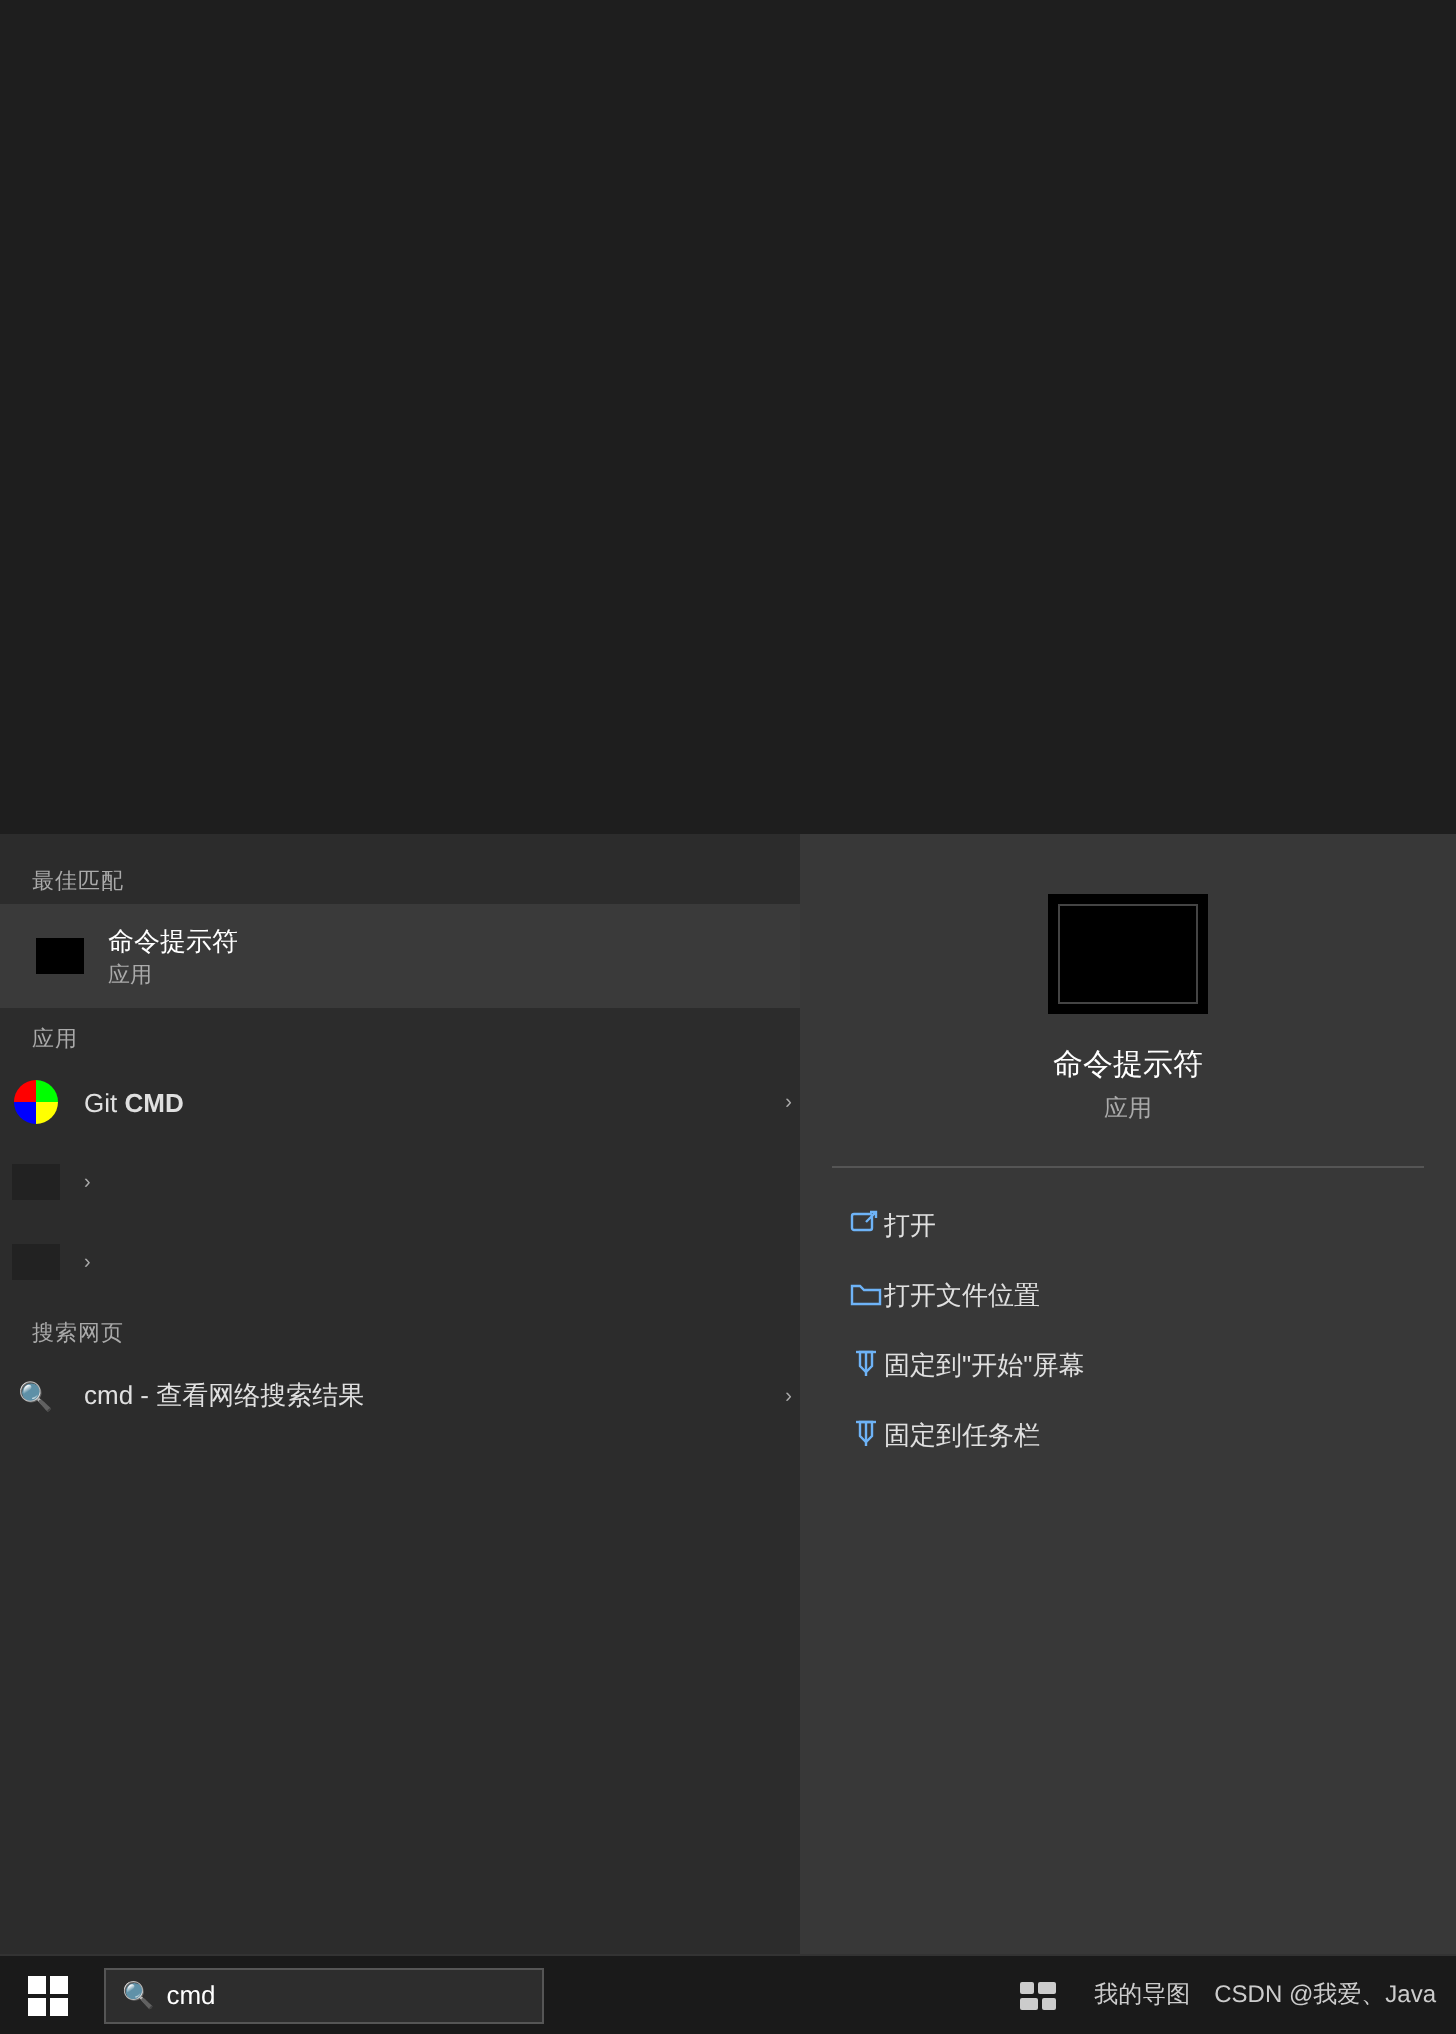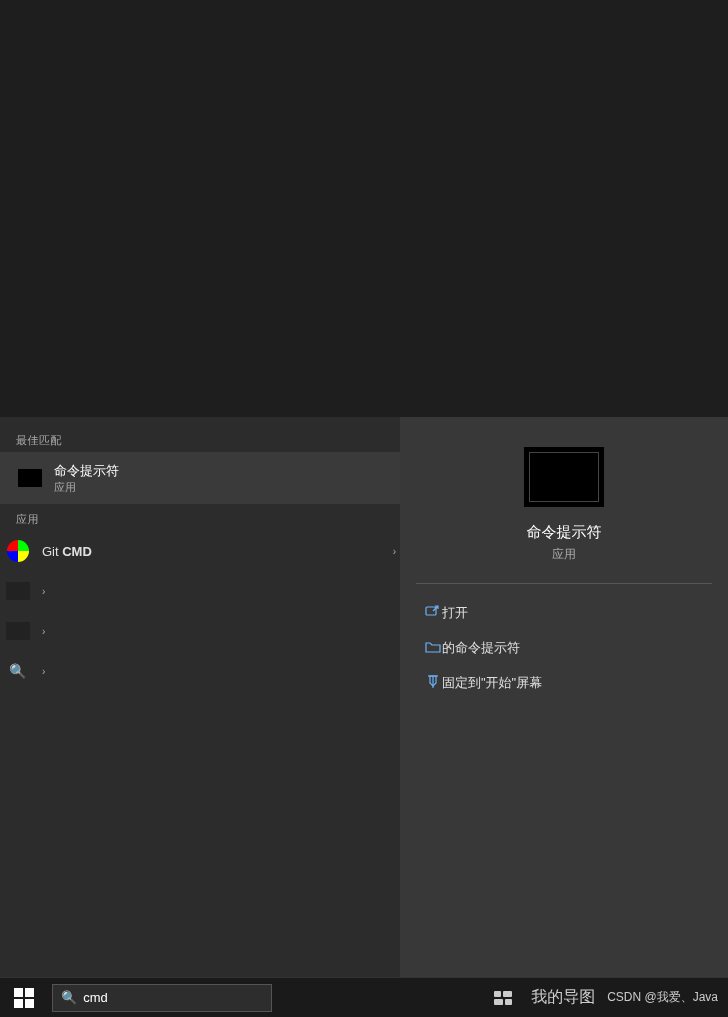--- a/index.html
+++ b/index.html
@@ -335,25 +335,27 @@
       <span class="menu-item-arrow">›</span>
     </div>
 
     <div class="menu-item">
       <div class="menu-item-icon">
         <div class="icon-node"></div>
       </div>
       <span class="menu-item-arrow">›</span>
     </div>
 
+    <div class="menu-section-title">搜索网页</div>
 
     <div class="menu-item">
       <div class="menu-item-icon">
         <span class="icon-search">🔍</span>
       </div>
+      <div class="menu-item-text">cmd - 查看网络搜索结果</div>
       <span class="menu-item-arrow">›</span>
     </div>
 
   </div>
 
   <div class="menu-right">
 
     <div class="app-large-icon">
       <div class="app-large-icon-inner"></div>
     </div>
@@ -374,34 +376,44 @@
       <span>打开</span>
     </div>
 
 
     <div class="context-action">
       <span class="ctx-icon">
         <svg width="16" height="16" viewBox="0 0 16 16">
           <path d="M1 4 L1 13 L15 13 L15 6 L7 6 L5 4 Z" fill="none" stroke="#6eb3f7" stroke-width="1.2"></path>
         </svg>
       </span>
-      <span>的命令提示符</span>
+      <span>打开文件位置</span>
     </div>
 
     <div class="context-action">
       <span class="ctx-icon">
         <svg width="16" height="16" viewBox="0 0 16 16">
           <line x1="8" y1="2" x2="8" y2="14" stroke="#6eb3f7" stroke-width="1.2"></line>
           <line x1="3" y1="2" x2="13" y2="2" stroke="#6eb3f7" stroke-width="1.2"></line>
           <polygon points="5,2 11,2 11,9 8,12 5,9" fill="none" stroke="#6eb3f7" stroke-width="1.2"></polygon>
         </svg>
       </span>
       <span>固定到"开始"屏幕</span>
     </div>
 
+    <div class="context-action">
+      <span class="ctx-icon">
+        <svg width="16" height="16" viewBox="0 0 16 16">
+          <line x1="8" y1="2" x2="8" y2="14" stroke="#6eb3f7" stroke-width="1.2"></line>
+          <line x1="3" y1="2" x2="13" y2="2" stroke="#6eb3f7" stroke-width="1.2"></line>
+          <polygon points="5,2 11,2 11,9 8,12 5,9" fill="none" stroke="#6eb3f7" stroke-width="1.2"></polygon>
+        </svg>
+      </span>
+      <span>固定到任务栏</span>
+    </div>
 
   </div>
 </div>
 
 <div class="taskbar">
 
   <div class="taskbar-start">
     <div class="win-logo">
       <div></div>
         <div></div>
@@ -417,16 +429,16 @@
 
   <div class="taskbar-right">
     <div class="taskbar-icon-btn">
       <svg width="18" height="14" viewBox="0 0 18 14">
         <rect x="0" y="0" width="7" height="6" rx="1" fill="#ccc"></rect>
         <rect x="9" y="0" width="9" height="6" rx="1" fill="#ccc"></rect>
         <rect x="0" y="8" width="9" height="6" rx="1" fill="#ccc"></rect>
         <rect x="11" y="8" width="7" height="6" rx="1" fill="#ccc"></rect>
       </svg>
     </div>
-    <span style="cursor:pointer; font-size:16px; color:#ccc;">我的导图</span>
+    <span style="cursor:pointer; font-size:12px; color:#ccc;">我的导图</span>
     <span style="font-size:12px; color:#ccc;text-align:center;">CSDN @我爱、Java</span>
   </div>
 </div>
 
 </body></html>

